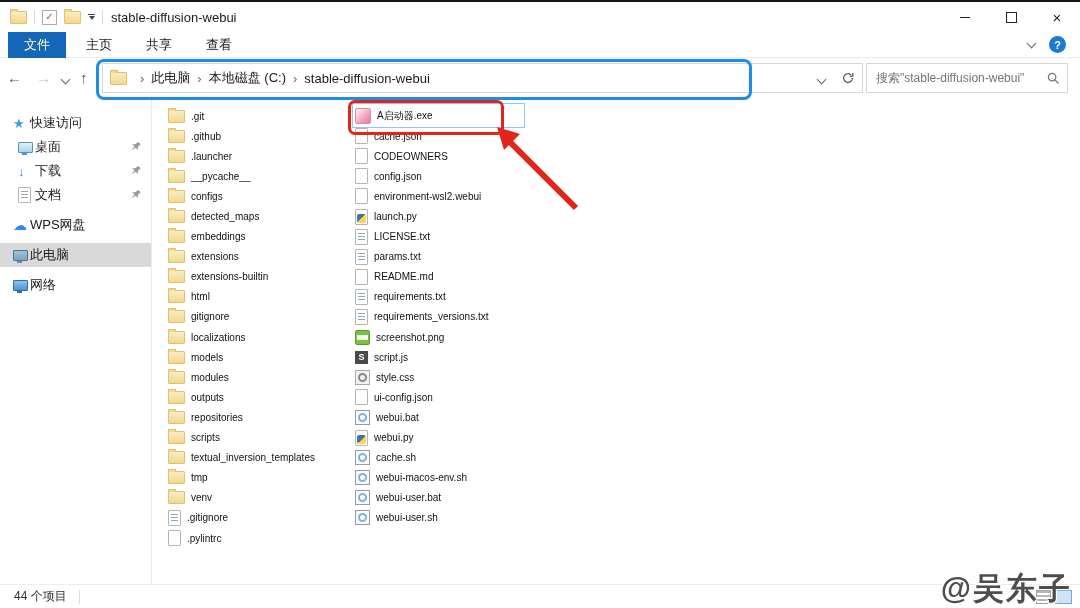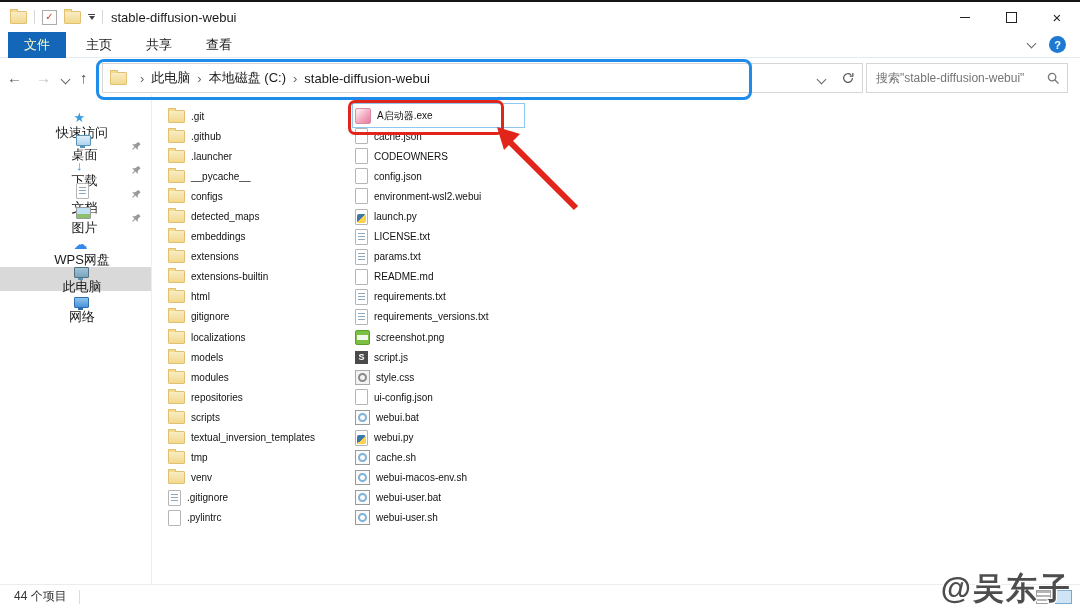--- a/index.html
+++ b/index.html
@@ -41,21 +41,21 @@
   .addressbar .ico-folder{margin:0 6px 0 7px;}
   .crumb-sep{color:#666;margin:0 7px;font-size:13px;}
   .addr-chev{margin-left:auto;padding-right:10px;}
   .refresh-btn{position:absolute;left:834px;top:63px;width:28px;height:28px;border:1px solid #d6d6d6;border-left:none;background:#fff;display:flex;align-items:center;justify-content:center;}
   .searchbox{position:absolute;left:866px;top:63px;width:200px;height:28px;border:1px solid #d6d6d6;background:#fff;display:flex;align-items:center;}
   .searchbox input{flex:1;border:none;outline:none;font-size:12px;color:#777;padding:0 4px 0 9px;font-family:inherit;background:transparent;min-width:0;}
   .search-ico{flex:none;margin-right:7px;}
 
   
   .sidebar{position:absolute;top:95px;left:0;width:152px;bottom:23px;border-right:1px solid #ededed;padding-top:16px;box-sizing:border-box;}
-  .side-item{display:flex;align-items:center;height:24px;font-size:13px;color:#1a1a1a;position:relative;flex-direction:column;}
+  .side-item{display:flex;align-items:center;height:24px;font-size:13px;color:#1a1a1a;position:relative;}
   .side-item.lvl0{padding-left:13px;}
   .side-item.lvl1{padding-left:18px;}
   .side-item.gap{margin-top:6px;}
   .side-item.selected{background:#d9d9d9;}
   .side-ic{width:17px;flex:none;display:flex;align-items:center;}
   .pin{position:absolute;right:10px;top:6px;}
   .i-star{color:#3a9ade;font-size:13px;line-height:1;}
   .i-star::before{content:"★";}
   .i-down{color:#2e8ce0;font-weight:bold;font-size:13px;line-height:1;}
   .i-down::before{content:"↓";}
@@ -203,29 +203,20 @@
       </div>
     <div class="side-item lvl1">
         <span class="side-ic">
           <span class="ic file txt" style="margin:0"></span>
         </span>
         <span>文档</span>
         <svg class="pin" width="10" height="10" viewBox="0 0 10 10">
           <path d="M4 0.5 L7 0.5 L7 4.5 L9 6.5 L5.6 6.5 L5.6 9.8 L4.4 9.8 L4.4 6.5 L1 6.5 L3 4.5 Z" fill="#9a9a9a" transform="rotate(45 5 5)"></path>
         </svg>
       </div>
-    <div class="side-item lvl1">
-        <span class="side-ic">
-          <span class="i-pics"></span>
-        </span>
-        <span>图片</span>
-        <svg class="pin" width="10" height="10" viewBox="0 0 10 10">
-          <path d="M4 0.5 L7 0.5 L7 4.5 L9 6.5 L5.6 6.5 L5.6 9.8 L4.4 9.8 L4.4 6.5 L1 6.5 L3 4.5 Z" fill="#9a9a9a" transform="rotate(45 5 5)"></path>
-        </svg>
-      </div>
     <div class="side-item lvl0 gap">
         <span class="side-ic">
           <span class="i-cloud"></span>
         </span>
         <span>WPS网盘</span>
       </div>
     <div class="side-item lvl0 gap selected">
         <span class="side-ic">
           <span class="i-mon dark"></span>
         </span>
@@ -288,20 +279,24 @@
         <span class="ic ico-folder"></span>
         <span>localizations</span>
       </div>
     <div class="row">
         <span class="ic ico-folder"></span>
         <span>models</span>
       </div>
     <div class="row">
         <span class="ic ico-folder"></span>
         <span>modules</span>
+      </div>
+    <div class="row">
+        <span class="ic ico-folder"></span>
+        <span>outputs</span>
       </div>
     <div class="row">
         <span class="ic ico-folder"></span>
         <span>repositories</span>
       </div>
     <div class="row">
         <span class="ic ico-folder"></span>
         <span>scripts</span>
       </div>
     <div class="row">

